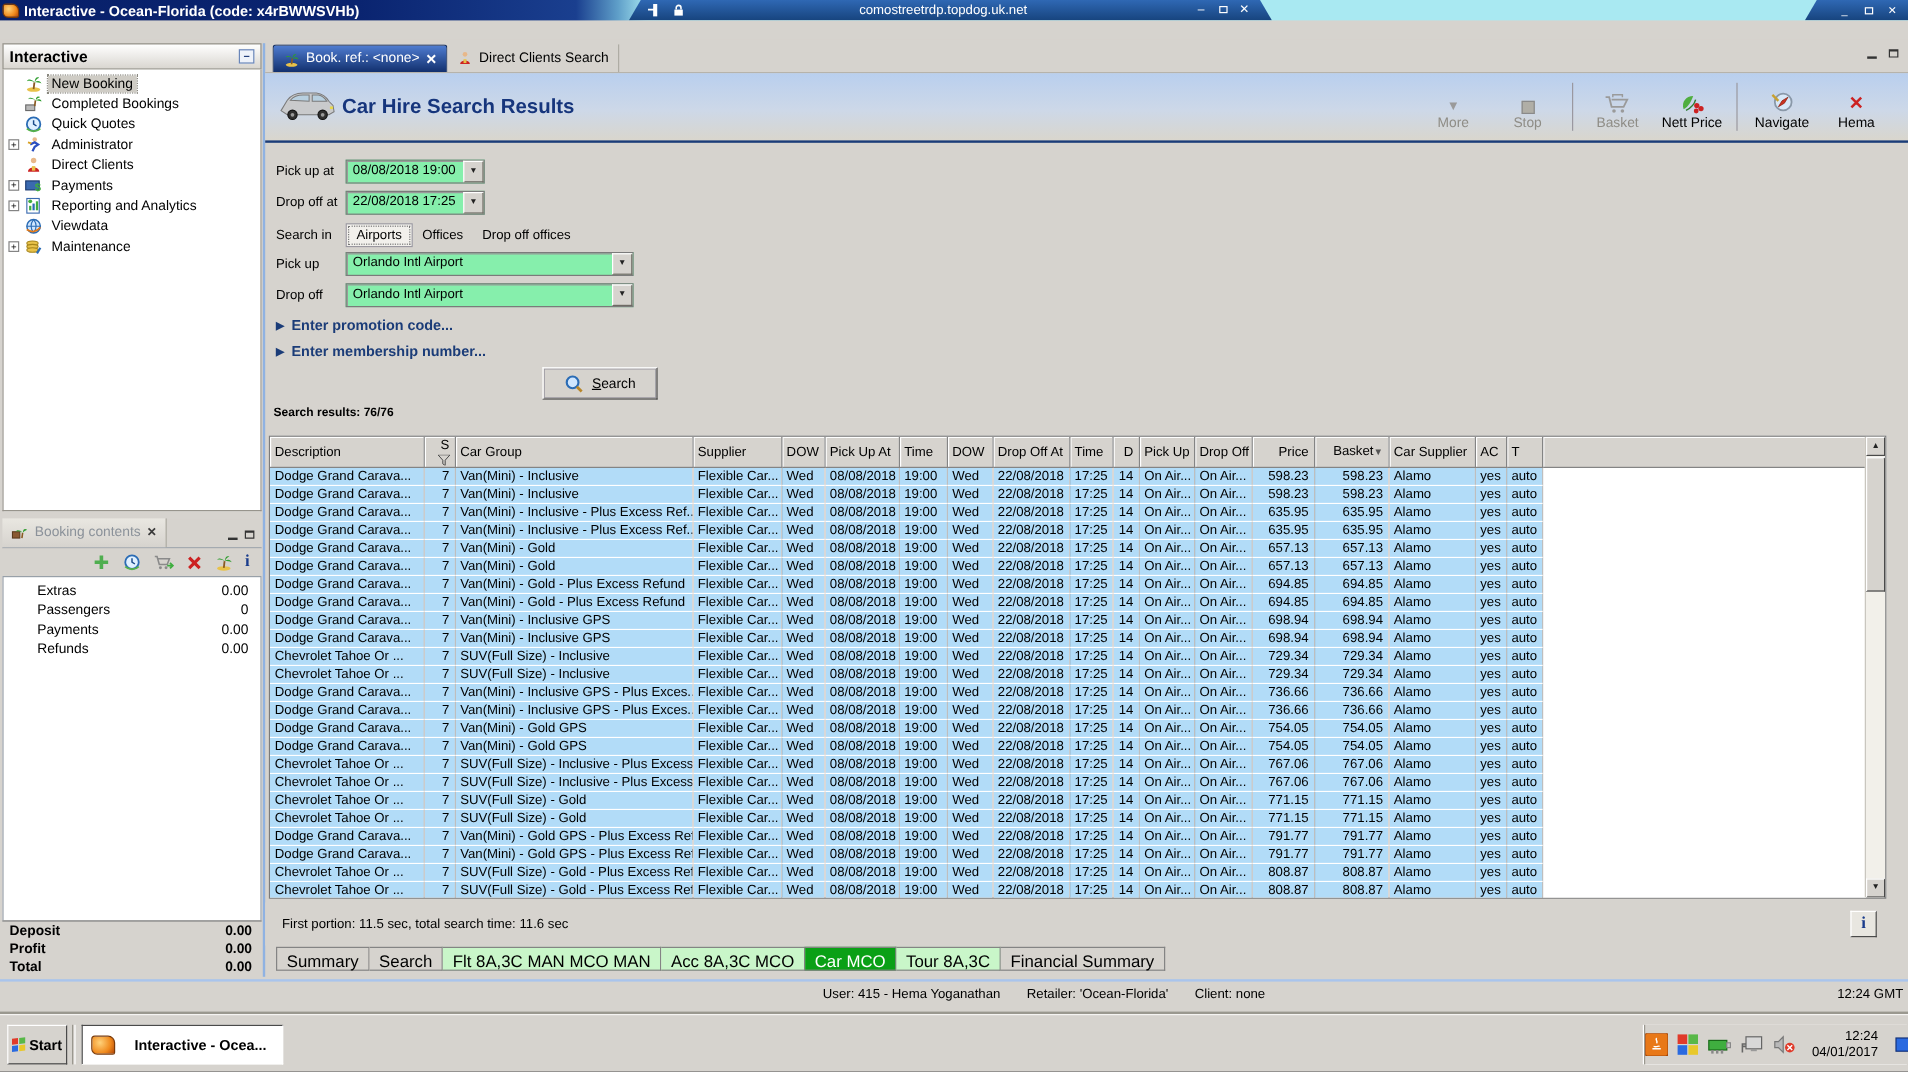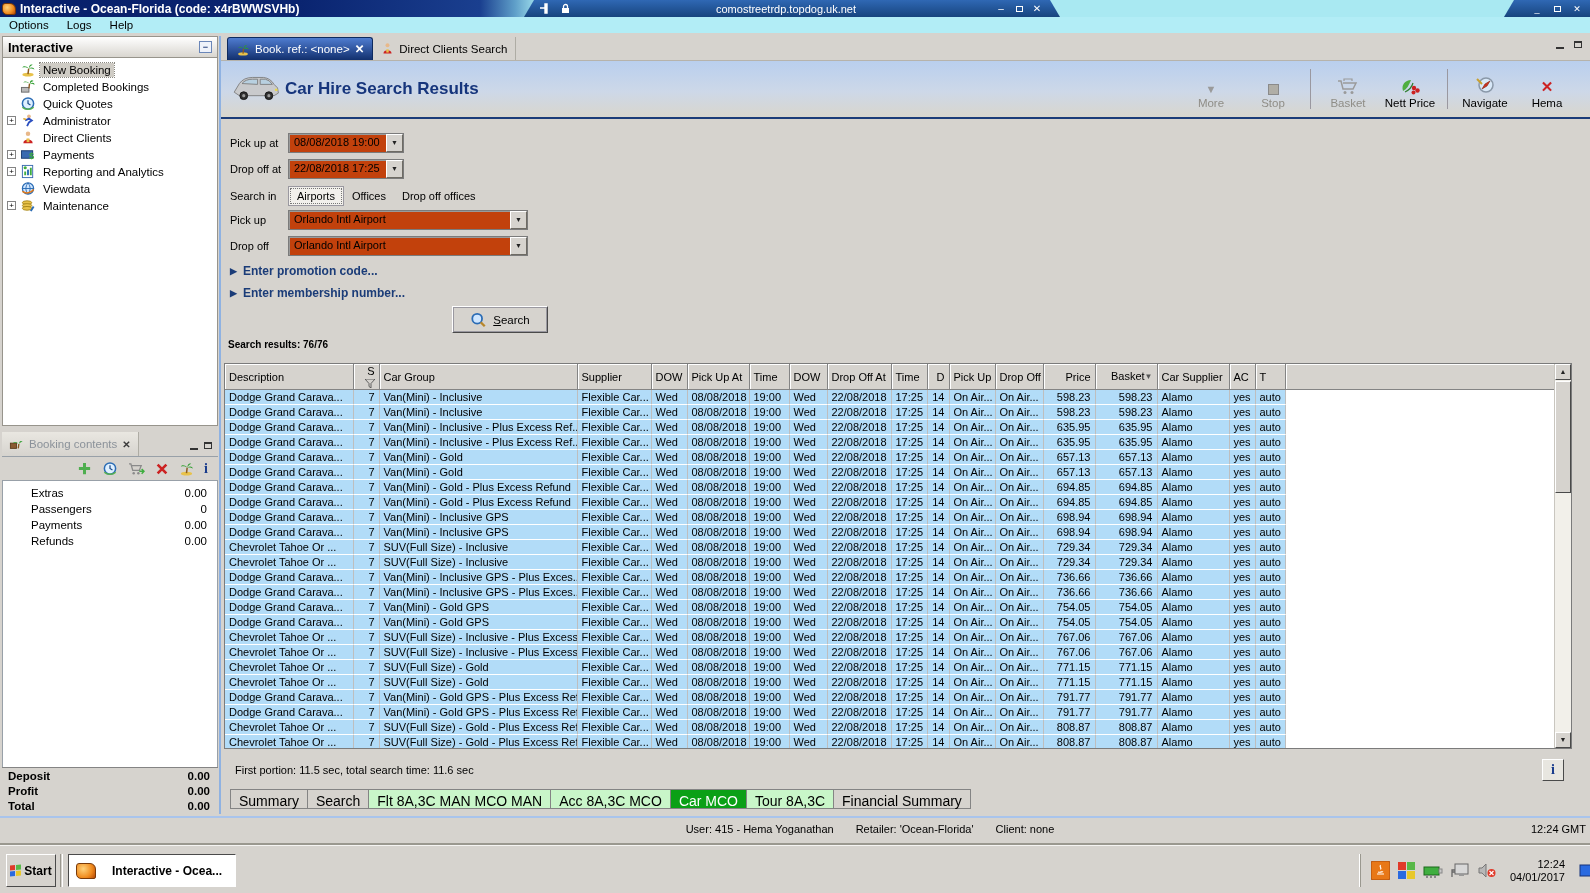--- a/index.html
+++ b/index.html
@@ -77,21 +77,21 @@
   .band-car{position:absolute;left:8px;top:8px;}
   .band-tools{position:absolute;right:14px;top:6px;display:flex;align-items:center;gap:4px;}
   .tool{width:58px;height:44px;display:flex;flex-direction:column;align-items:center;justify-content:flex-end;gap:2px;padding-bottom:2px;}
   .tool .lbl{font-size:11.5px;}
   .tool.disabled .lbl{color:#8f8d86;}
   .tsep{width:1px;height:40px;background:#9a98a0;margin:0 4px;}
 
   
   .formrow{position:absolute;height:20px;display:flex;align-items:center;}
   .flabel{width:58px;flex:none;}
-  .combo{display:flex;height:20px;border:1px solid #7b7b7b;background:#c2410c;box-shadow:inset 1px 1px 0 #9a9a9a;}
+  .combo{display:flex;height:20px;border:1px solid #7b7b7b;background:#86efac;box-shadow:inset 1px 1px 0 #9a9a9a;}
   .combo .val{padding:2px 5px;white-space:nowrap;overflow:hidden;}
   .combo .btn{width:17px;flex:none;margin-left:auto;background:#d6d3ce;border:1px solid;border-color:#fff #6e6b64 #6e6b64 #fff;
     font-size:7px;text-align:center;line-height:16px;color:#222;}
   .seg{padding:3px 8px;}
   .seg.sel{background:#f2f0ec;border:1px solid #9a98a0;outline:1px dotted #777;outline-offset:-3px;}
   .disclose{position:absolute;display:flex;align-items:center;gap:6px;font-weight:bold;color:#1b3c78;font-size:12px;}
   .disclose .tri{color:#1b3c78;font-size:9px;}
   .search-btn{position:absolute;left:231px;top:270px;width:96px;height:27px;background:#d6d3ce;
     border:1px solid;border-color:#fff #4a4a4a #4a4a4a #fff;box-shadow:0 0 0 1px #9a98a0 inset;
     display:flex;align-items:center;justify-content:center;gap:6px;font-size:11.5px;}
@@ -137,21 +137,21 @@
   .sb-center{margin:0 auto;display:flex;gap:22px;padding-left:150px;}
   .sb-right{position:absolute;right:4px;}
 
   
   .taskbar{position:absolute;left:0;bottom:0;width:1590px;height:48px;background:#d6d3ce;border-top:1px solid #f5f4f2;box-shadow:0 -2px 0 #9a988f;}
   .start-btn{position:absolute;left:6px;top:8px;width:50px;height:33px;background:#d6d3ce;border:1px solid;border-color:#fff #4a4a4a #4a4a4a #fff;
     display:flex;align-items:center;justify-content:center;gap:3px;font-weight:bold;font-size:12px;}
   .task-sep{position:absolute;left:60px;top:8px;width:3px;height:33px;border-left:1px solid #9a988f;border-right:1px solid #fff;}
   .task-btn{position:absolute;left:68px;top:8px;width:168px;height:33px;background:#fff;border:1px solid;border-color:#4a4a4a #fff #fff #4a4a4a;
     display:flex;align-items:center;gap:16px;padding:0 7px;font-weight:bold;font-size:12px;}
-  .tray{position:absolute;right:0;top:8px;height:33px;display:flex;align-items:center;gap:7px;padding:0 4px 0 10px;border-left:1px solid #9a988f;box-shadow:-1px 0 0 #fff;}
+  .tray{position:absolute;right:0;top:8px;height:33px;display:flex;align-items:center;gap:7px;padding:0 4px 0 0;border-left:1px solid #9a988f;box-shadow:-1px 0 0 #fff;}
   .tray-clock{text-align:right;font-size:11px;line-height:13px;padding:0 6px;}
   .flag{display:inline-grid;grid-template-columns:5px 5px;grid-template-rows:5px 5px;gap:1px;transform:skewY(-6deg);}
   .flag i{display:block;}
   .winglyph-min{display:inline-block;width:8px;height:8px;border-bottom:2px solid #333;}
   .winglyph-max{display:inline-block;width:8px;height:7px;border:1px solid #333;border-top:2px solid #333;}
 </style>
 </head>
 <body>
 
 <div class="screen">
@@ -174,25 +174,20 @@
       <span class="rdp-btn"><span class="sq"></span></span>
       <span class="rdp-btn">✕</span>
     </div>
     <div class="corner-ctrl">
       <span class="wbtn">_</span>
       <span class="wbtn"><span class="sq"></span></span>
       <span class="wbtn">✕</span>
     </div>
   </div>
 
-  <div class="menubar">
-    <span class="menu-item">Options</span>
-    <span class="menu-item">Logs</span>
-    <span class="menu-item">Help</span>
-  </div>
 
   <div class="app">
 
     <div class="sidebar">
       <div class="sb-header">
         <span>Interactive</span>
         <span class="collapse-btn">−</span>
       </div>
 
       <div class="tree">

